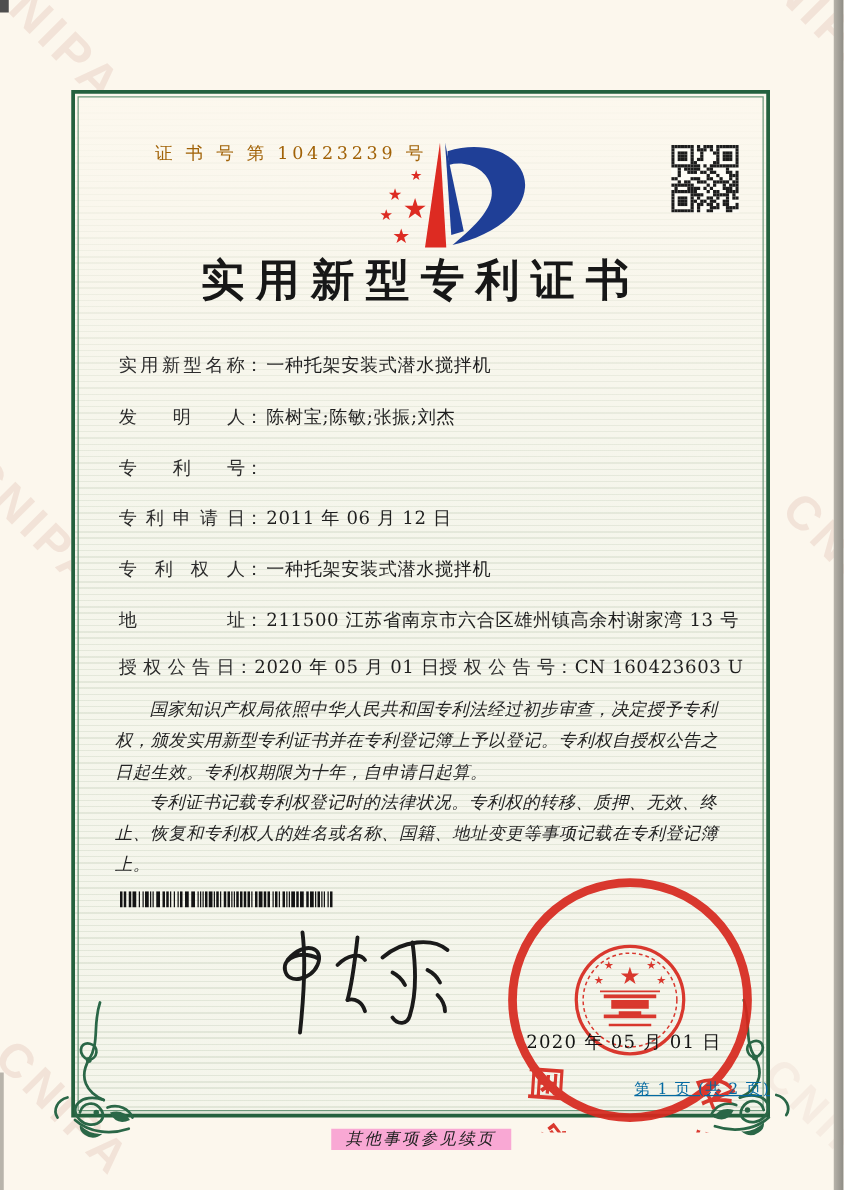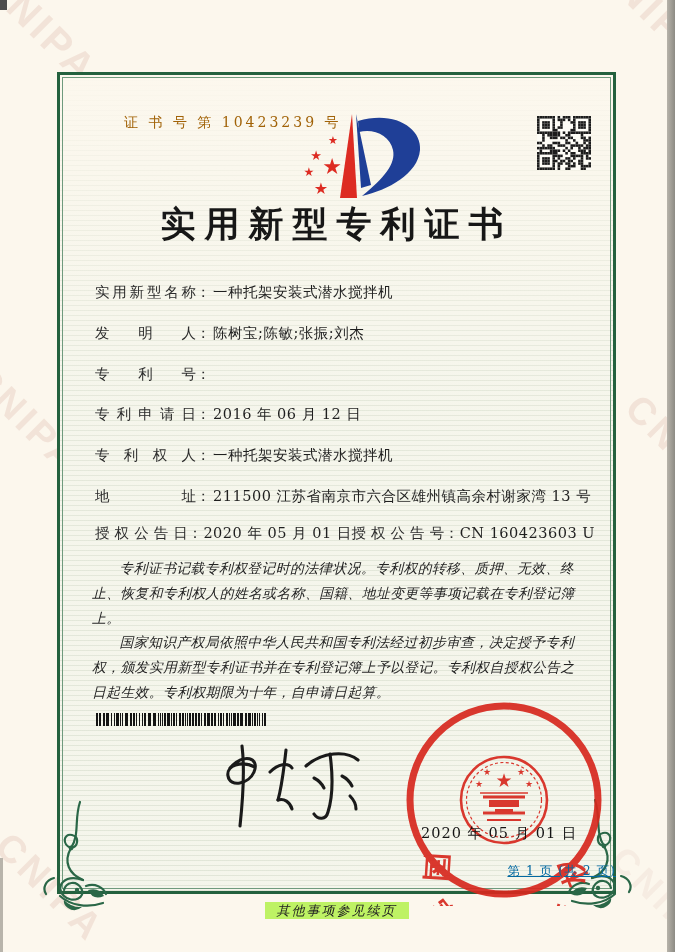--- a/index.html
+++ b/index.html
@@ -47,21 +47,21 @@
   .barcode{position:absolute;left:96px;top:711px;width:174px;height:13px;}
   .signer{position:absolute;left:112px;top:764px;font-family:"DejaVu Sans","Liberation Sans",sans-serif;
           font-size:15.5px;color:#1d1d1d;line-height:31px;letter-spacing:2px;}
   .signature{position:absolute;left:200px;top:738px;width:170px;height:95px;}
   .seal{position:absolute;left:398px;top:694px;width:212px;height:212px;opacity:.92;}
   .seal-date{position:absolute;left:421px;top:824px;font-size:14.5px;color:#141414;letter-spacing:1px;}
   .page-no{position:absolute;left:57px;top:863px;width:559px;text-align:right;
            font-size:12.5px;color:#0369a1;letter-spacing:1px;text-decoration:underline;}
   .note{position:absolute;left:57px;top:902px;width:559px;text-align:center;font-size:13px;
         font-style:italic;color:#222;letter-spacing:2px;}
-  .note span{background:#bef264;padding:1px 12px;}
+  .note span{background:#f9a8d4;padding:1px 12px;}
 </style>
 </head>
 <body>
 
 <div class="stage">
 
   <span class="wm" style="left:-30px;top:4px;font-size:40px;">CNIPA</span>
   <span class="wm" style="left:580px;top:-14px;font-size:40px;">CNIPA</span>
   <span class="wm f" style="left:425px;top:140px;font-size:38px;">CNIPA</span>
   <span class="wm" style="left:612px;top:428px;font-size:38px;">CNIPA</span>
@@ -402,21 +402,21 @@
   </div>
   <div class="field-row" style="top:405px">
     <span class="flabel jchars">
         <i style="font-style:normal">专</i>
         <i style="font-style:normal">利</i>
         <i style="font-style:normal">申</i>
         <i style="font-style:normal">请</i>
         <i style="font-style:normal">日</i>
       </span>
       <span class="fcolon">：</span>
-      <span class="fvalue">2016 年 06 月 12 日</span>
+      <span class="fvalue">2011 年 06 月 12 日</span>
   </div>
   <div class="field-row" style="top:446px">
     <span class="flabel jchars">
         <i style="font-style:normal">专</i>
         <i style="font-style:normal">利</i>
         <i style="font-style:normal">权</i>
         <i style="font-style:normal">人</i>
       </span>
       <span class="fcolon">：</span>
       <span class="fvalue">一种托架安装式潜水搅拌机</span>
@@ -444,22 +444,22 @@
         <i style="font-style:normal">权</i>
         <i style="font-style:normal">公</i>
         <i style="font-style:normal">告</i>
         <i style="font-style:normal">号</i>
       </span>
       <span class="fcolon">：</span>
       <span class="fvalue">CN 160423603 U</span>
   </div>
 
   <div class="body-text">
+    <p>国家知识产权局依照中华人民共和国专利法经过初步审查，决定授予专利权，颁发实用新型专利证书并在专利登记簿上予以登记。专利权自授权公告之日起生效。专利权期限为十年，自申请日起算。</p>
     <p>专利证书记载专利权登记时的法律状况。专利权的转移、质押、无效、终止、恢复和专利权人的姓名或名称、国籍、地址变更等事项记载在专利登记簿上。</p>
-    <p>国家知识产权局依照中华人民共和国专利法经过初步审查，决定授予专利权，颁发实用新型专利证书并在专利登记簿上予以登记。专利权自授权公告之日起生效。专利权期限为十年，自申请日起算。</p>
   </div>
 
   <div class="barcode"><svg width="174" height="13" viewBox="0 0 174 13">
         <rect x="0" y="0" width="2" height="13" fill="#141414"></rect>
         <rect x="3" y="0" width="2" height="13" fill="#141414"></rect>
         <rect x="7" y="0" width="2" height="13" fill="#141414"></rect>
         <rect x="10" y="0" width="3" height="13" fill="#141414"></rect>
         <rect x="15" y="0" width="1" height="13" fill="#141414"></rect>
         <rect x="18" y="0" width="1" height="13" fill="#141414"></rect>
         <rect x="20" y="0" width="3" height="13" fill="#141414"></rect>

